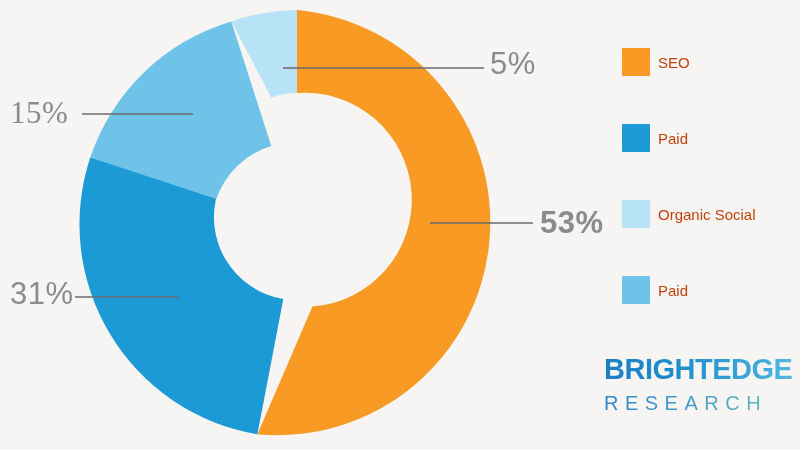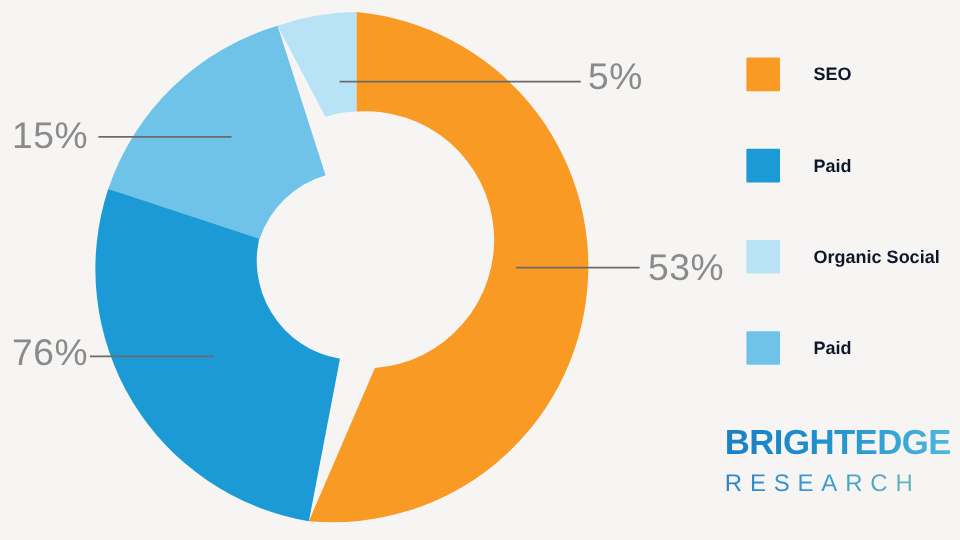--- a/index.html
+++ b/index.html
@@ -30,47 +30,47 @@
   .pct-label {
     position: absolute;
     font-family: "Liberation Sans", sans-serif;
     font-size: 31px;
     font-weight: 300;
     color: #8b8b8b;
     letter-spacing: 0.5px;
     white-space: nowrap;
     line-height: 1;
   }
-  #pct-seo   { left: 540px; top: 207px; }
+  #pct-seo   { left: 540px; top: 207px; font-weight: bold; }
   #pct-other { left: 10px;  top: 278px; }
-  #pct-paid  { left: 10px;  top: 97px;  }
+  #pct-paid  { left: 10px;  top: 97px; font-family: Liberation Serif, serif;  }
   #pct-organic { left: 490px; top: 48px; }
 
   
   #legend {
     position: absolute;
     left: 622px; top: 24px;
     width: 178px;
   }
   .legend-row {
     display: flex;
     align-items: center;
     height: 76px;
   }
   .legend-swatch {
     width: 28px; height: 28px;
     flex: 0 0 28px;
     border-radius: 1px;
   }
   .legend-label {
-    margin-left: 28px;
+    margin-left: 8px;
     font-family: "Liberation Sans", sans-serif;
     font-size: 15px;
-    color: #0f172a;
-    font-weight: 700;
+    color: #c2410c;
+    font-weight: 400;
     white-space: nowrap;
   }
 
   
   #logo {
     position: absolute;
     left: 604px;
     top: 355px;
     width: 210px;
     overflow: hidden;
@@ -134,21 +134,21 @@
              A 83 83 0 0 0 271.3 97.4
              Z"></path>
 
     <line x1="430" y1="223" x2="533" y2="223" stroke="#6b6b6b" stroke-width="1.4"></line>
     <line x1="178" y1="297" x2="75" y2="297" stroke="#6b6b6b" stroke-width="1.4"></line>
     <line x1="193" y1="114" x2="82" y2="114" stroke="#6b6b6b" stroke-width="1.4"></line>
     <line x1="283" y1="68" x2="484" y2="68" stroke="#6b6b6b" stroke-width="1.4"></line>
   </svg>
 
   <div class="pct-label" id="pct-seo">53%</div>
-  <div class="pct-label" id="pct-other">76%</div>
+  <div class="pct-label" id="pct-other">31%</div>
   <div class="pct-label" id="pct-paid">15%</div>
   <div class="pct-label" id="pct-organic">5%</div>
 
   <div id="legend">
     <div class="legend-row">
       <span class="legend-swatch" style="background:#f89a23"></span>
       <span class="legend-label">SEO</span>
     </div>
     <div class="legend-row">
       <span class="legend-swatch" style="background:#1b9ad6"></span>

